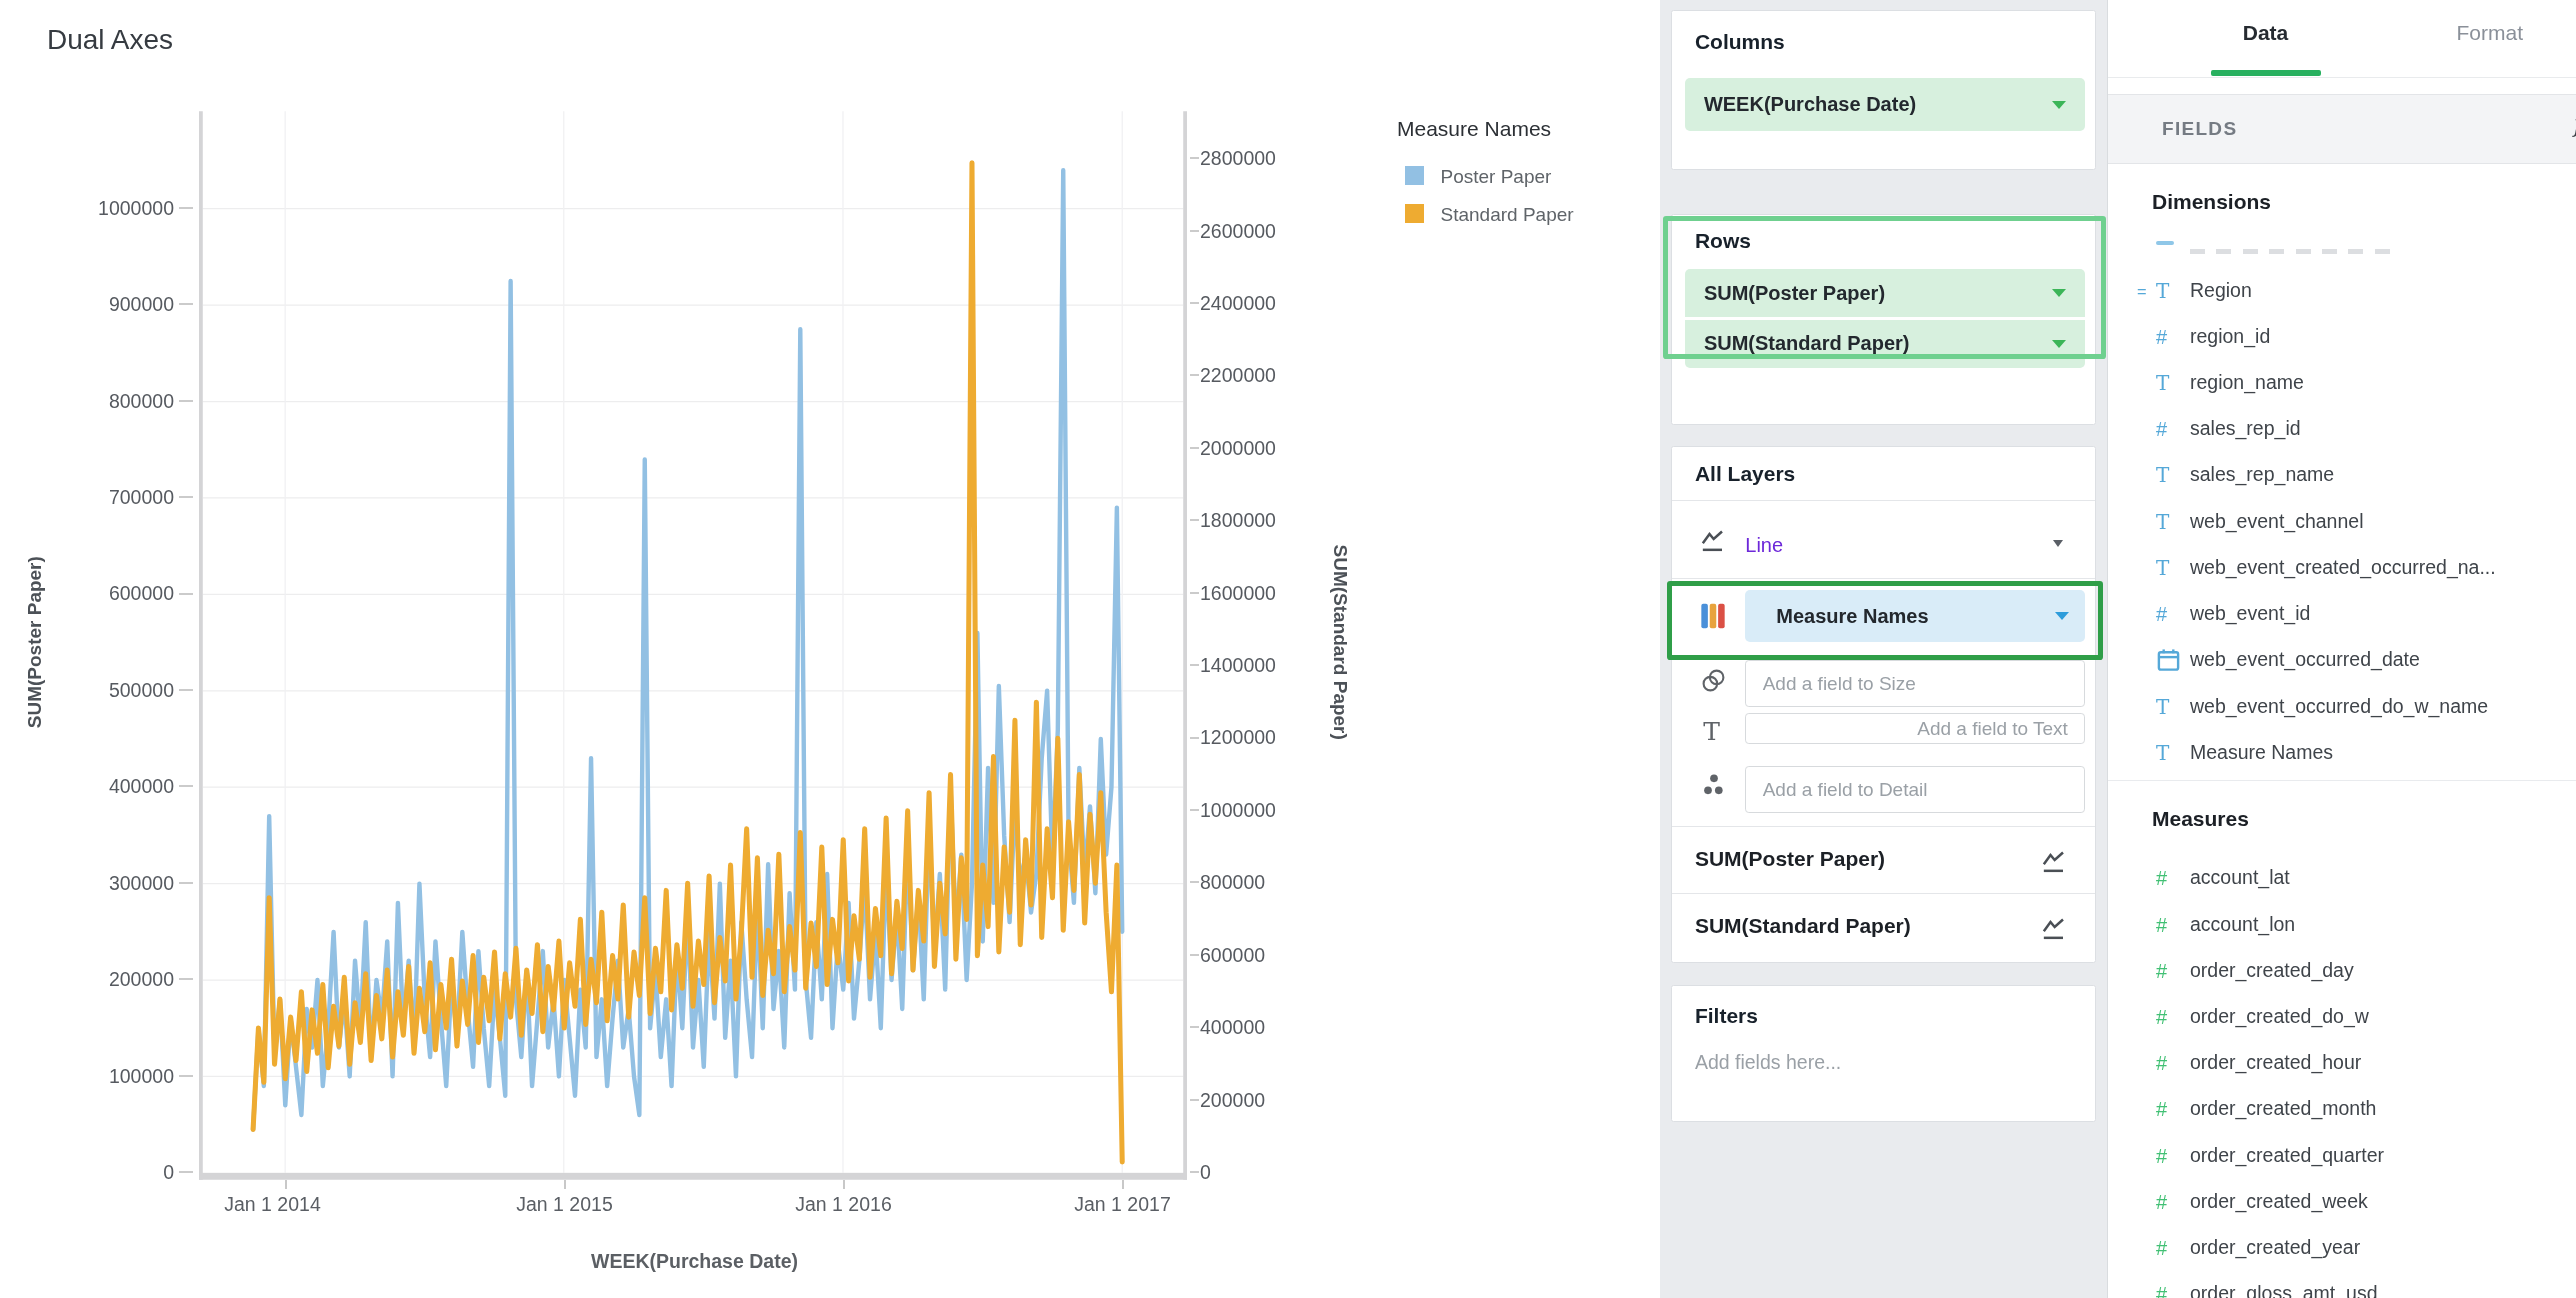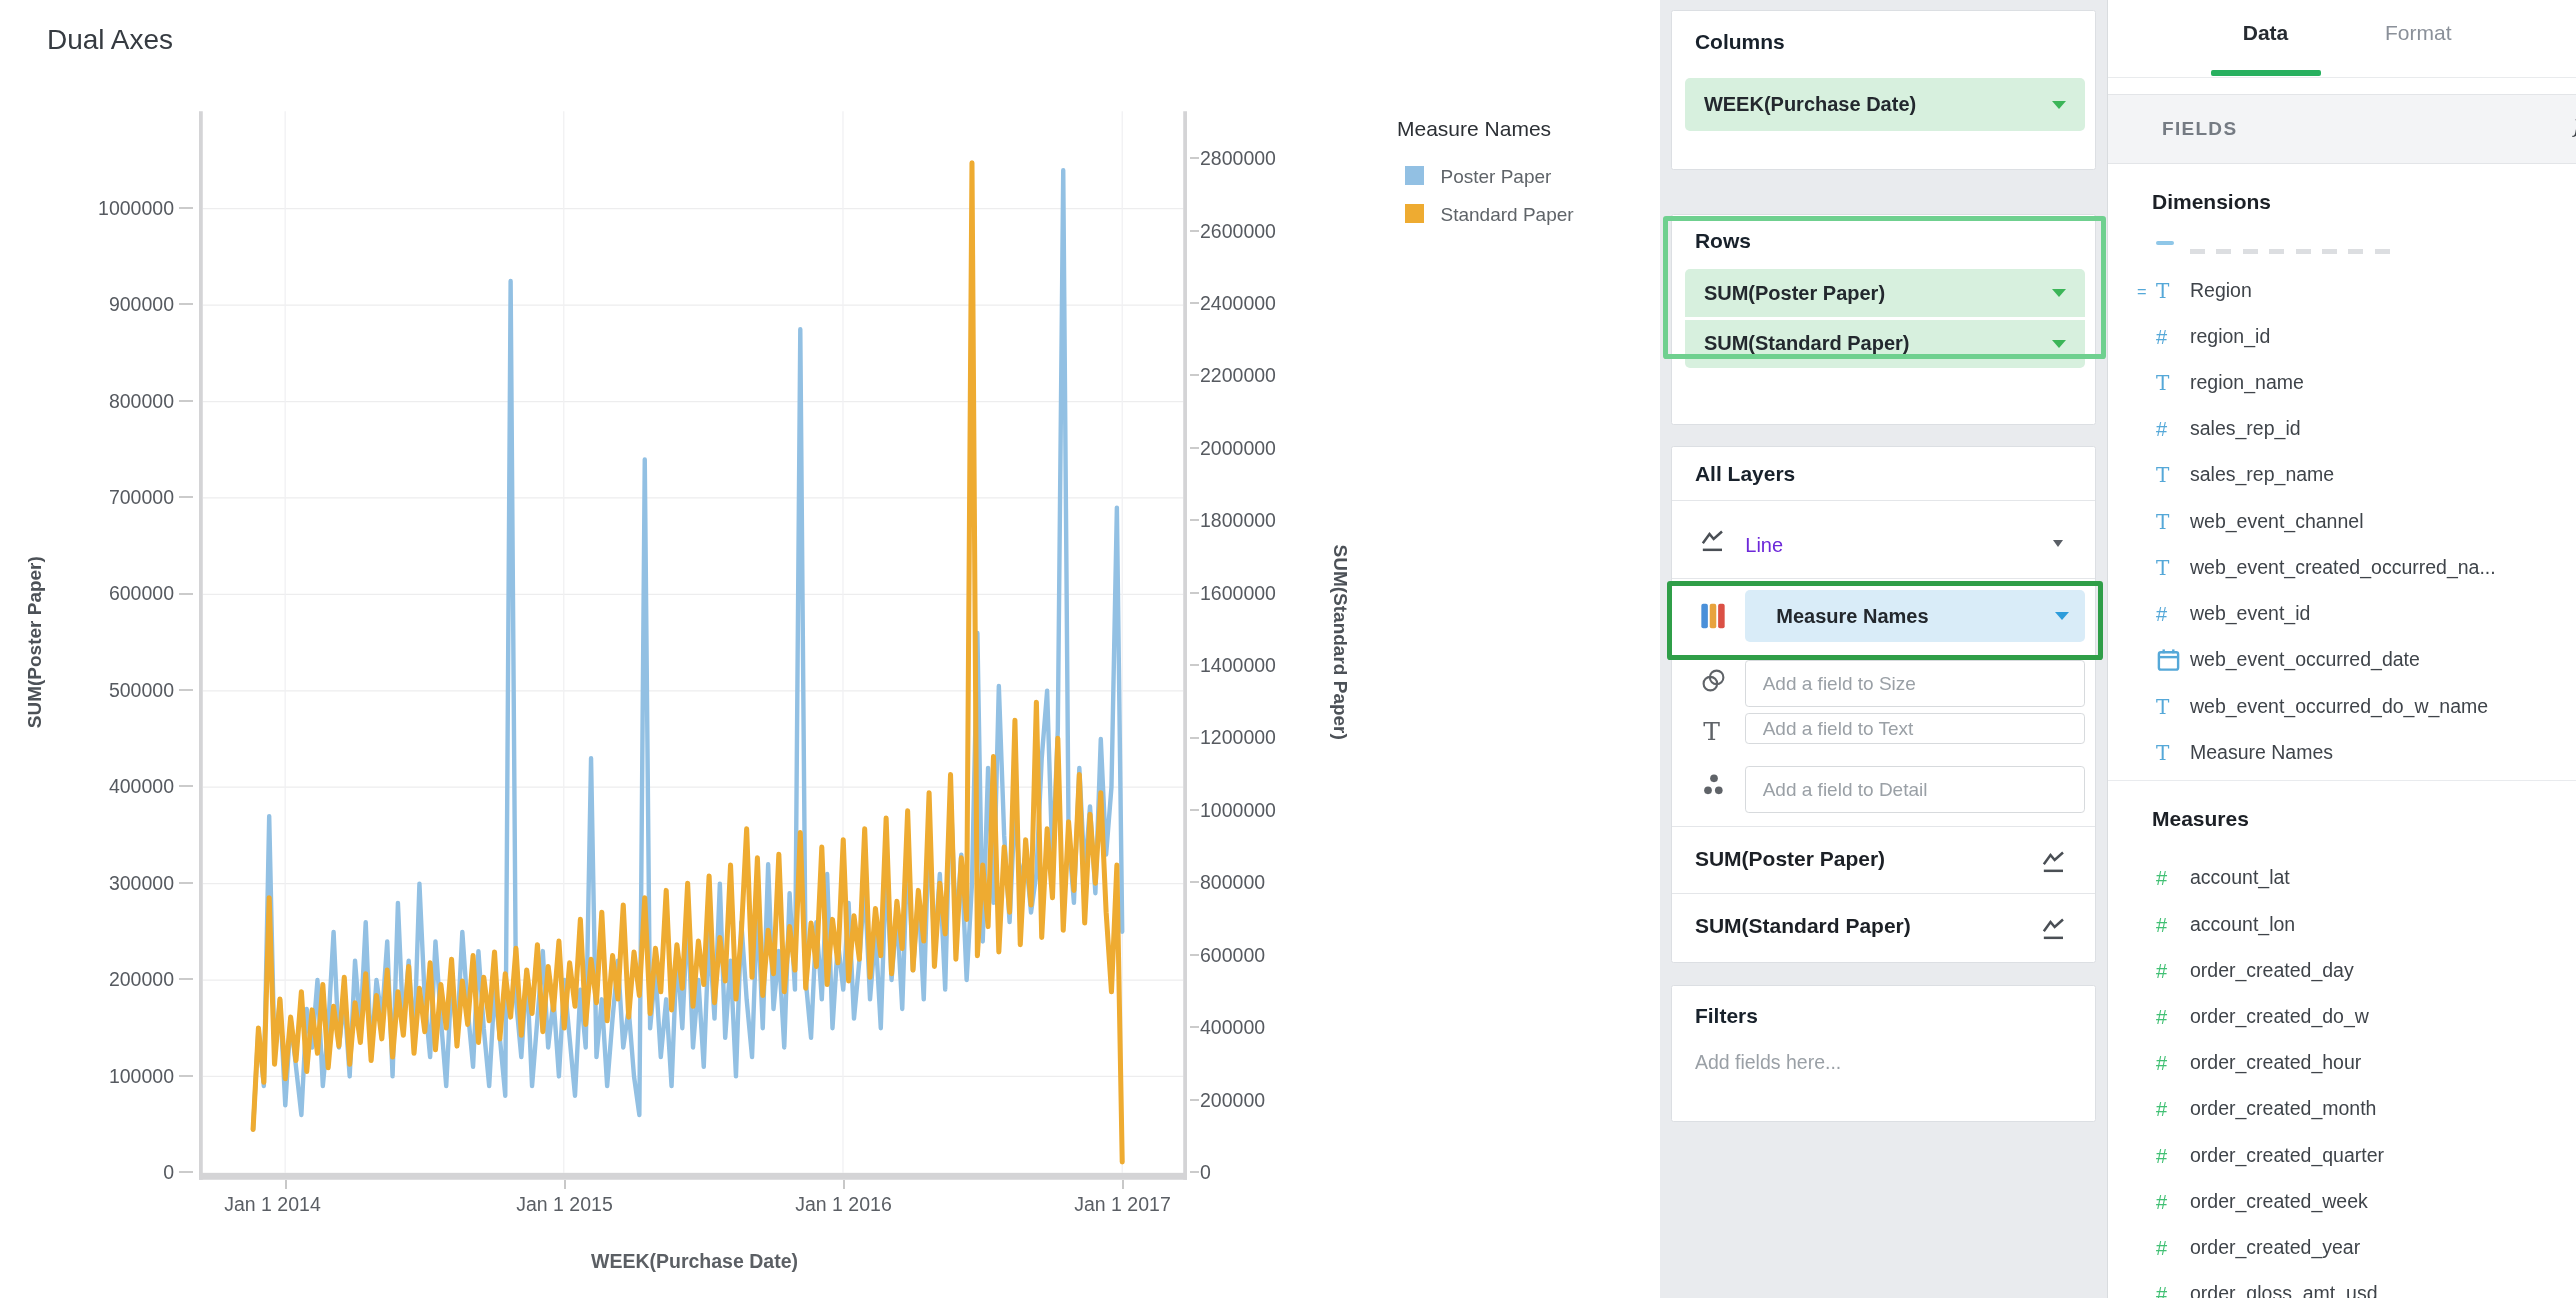--- a/index.html
+++ b/index.html
@@ -50,21 +50,21 @@
               display:flex;align-items:center;font-weight:bold;font-size:20px;color:#23282e;padding:0 16.4px 0 31px;box-sizing:border-box;}
   .sum-row{position:absolute;left:0;width:100%;height:66px;}
   .sum-label{position:absolute;left:22.6px;top:20px;font-size:21px;font-weight:bold;color:#1c2026;}
   .sum-icon{position:absolute;right:25px;top:22.6px;}
 
   
   #data-panel{left:2107px;top:0;width:532px;height:1298px;background:#fff;border-left:1.3px solid #d9dcdf;box-sizing:border-box;}
   #tabs-row{position:absolute;left:0;top:0;width:100%;height:77px;border-bottom:1.3px solid #e9ebed;}
   .tab{position:absolute;top:21.4px;font-size:21px;}
   #tab-data{left:107px;width:101px;text-align:center;font-weight:600;color:#262b31;}
-  #tab-format{left:277px;width:138px;text-align:left;color:#8a9099;}
+  #tab-format{left:277px;width:138px;text-align:right;color:#8a9099;}
   #tab-underline{position:absolute;left:103px;top:70px;width:110px;height:5.7px;background:#28b05f;border-radius:1.9px;}
   #fields-bar{position:absolute;left:0;top:94px;width:100%;height:70px;background:#f3f4f6;
               border-top:1.3px solid #e3e5e8;border-bottom:1.3px solid #e3e5e8;box-sizing:border-box;}
   #fields-label{position:absolute;left:54px;top:22.6px;font-size:19px;font-weight:bold;letter-spacing:1.3px;color:#757b83;}
   #fx-icon{position:absolute;right:42px;top:14px;font-family:"DejaVu Serif","Liberation Serif",serif;
            font-style:italic;font-size:25px;color:#3a3f45;}
   #fx-badge{position:absolute;right:-14px;top:-5px;width:19px;height:19px;border-radius:50%;background:#34a853;
             color:#fff;font-family:"Liberation Sans",sans-serif;font-style:normal;font-size:15px;font-weight:bold;
             text-align:center;line-height:19px;}
   .section-hdr{position:absolute;left:44px;font-size:21px;font-weight:bold;color:#1c2026;}
@@ -240,21 +240,21 @@
 
     <svg class="mark-icon" style="left:29px;top:221px;" width="25" height="25" viewBox="0 0 24 24">
       <circle cx="9" cy="15" r="6.5" fill="none" stroke="#5f6368" stroke-width="2"></circle>
       <circle cx="15" cy="9" r="6.5" fill="none" stroke="#5f6368" stroke-width="2"></circle>
     </svg>
     <div class="input-box" style="left:73px;top:213px;width:340px;height:47px;">
       <span>Add a field to Size</span>
     </div>
 
     <span class="abs" style="left:31px;top:270px;font-family:'DejaVu Serif','Liberation Serif',serif;font-size:25px;color:#5f6368;">T</span>
-    <div class="input-box" style="left:73px;top:266px;width:340px;height:31px;">
+    <div class="input-box" style="left:73px;top:266px;width:340px;height:31px;justify-content:flex-end;">
       <span>Add a field to Text</span>
     </div>
 
     <svg class="mark-icon" style="left:30px;top:326px;" width="24" height="25" viewBox="0 0 20 20">
       <circle cx="10" cy="4" r="3.2" fill="#5f6368"></circle>
       <circle cx="5" cy="14" r="3.2" fill="#5f6368"></circle>
       <circle cx="14" cy="14" r="3.2" fill="#5f6368"></circle>
     </svg>
     <div class="input-box" style="left:73px;top:319px;width:340px;height:47px;">
       <span>Add a field to Detail</span>

